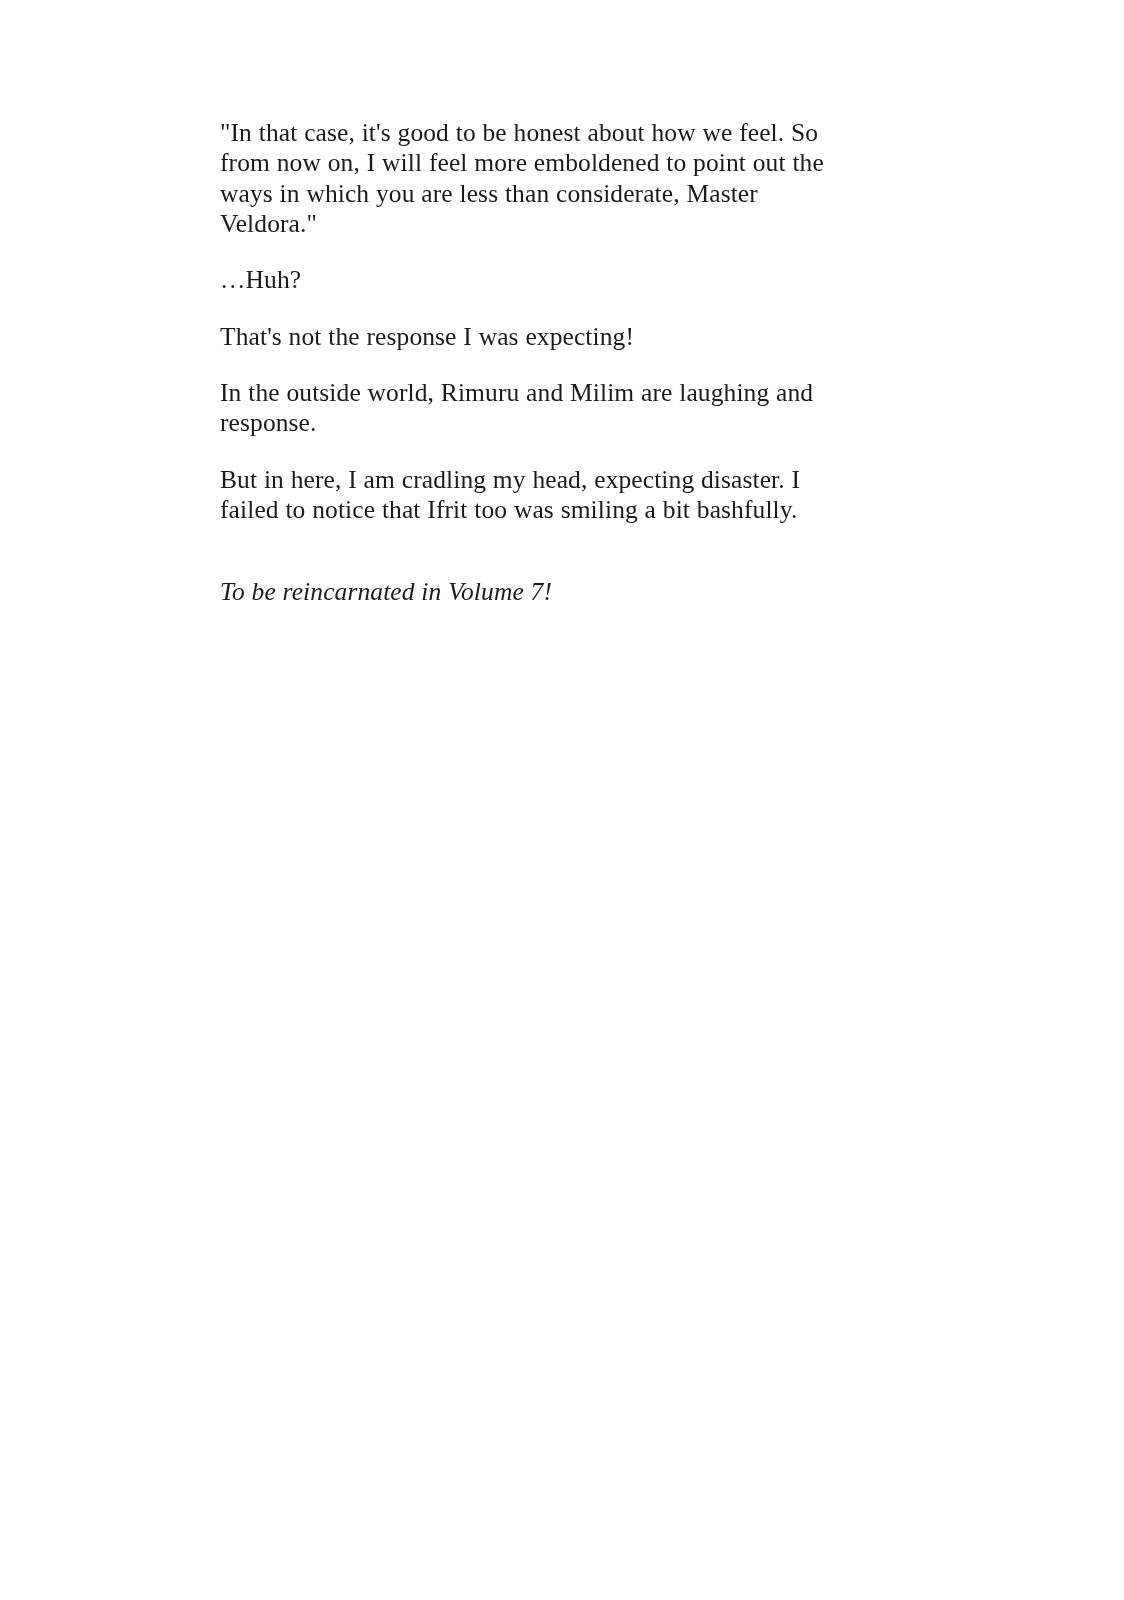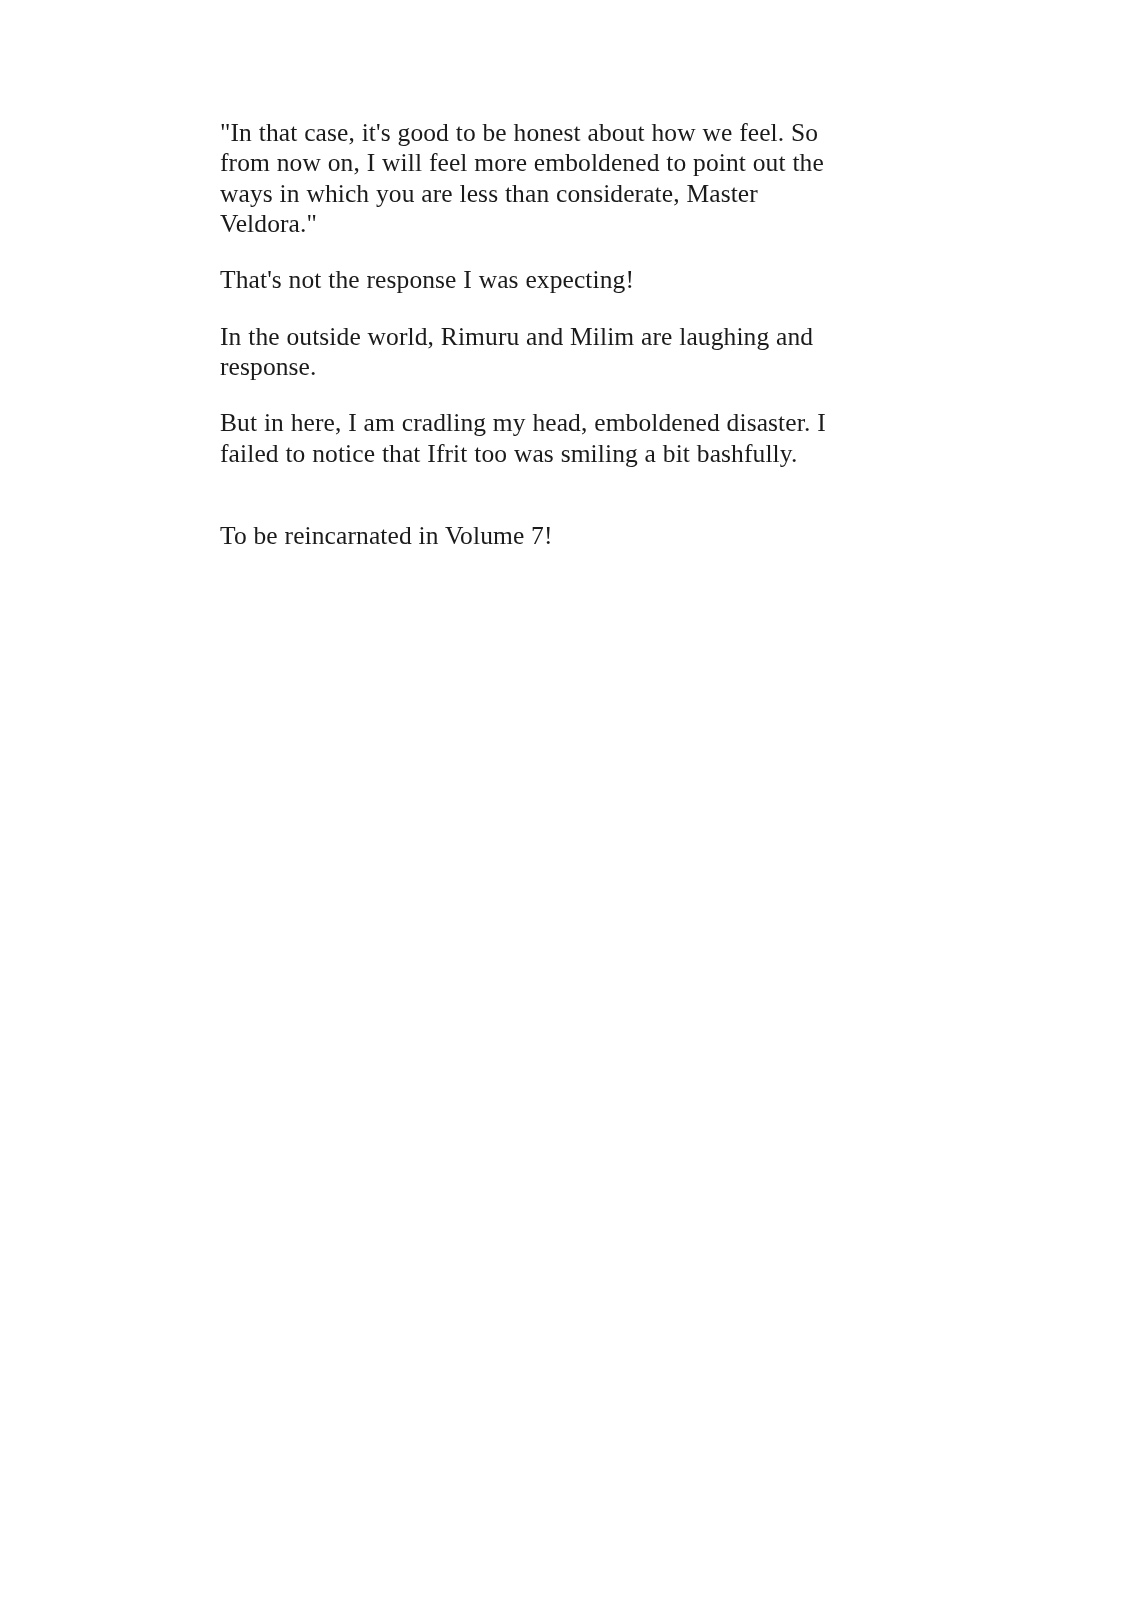--- a/index.html
+++ b/index.html
@@ -34,26 +34,28 @@
     text-align: left;
     letter-spacing: 0.1px;
     word-spacing: 0.3px;
     color: #1b1b1b;
   }
   .para.gap-large {
     margin-bottom: 52px;
   }
   .para:last-child {
     margin-bottom: 0;
+    font-style: italic;
   }
 </style>
 </head>
 <body>
 
 <div class="page">
   <div class="text-column">
     <p class="para">"In that case, it's good to be honest about how we feel. So from now on, I will feel more emboldened to point out the ways in which you are less than considerate, Master Veldora."</p>
+    <p class="para">…Huh?</p>
     <p class="para">That's not the response I was expecting!</p>
     <p class="para">In the outside world, Rimuru and Milim are laughing and response.</p>
-    <p class="para gap-large">But in here, I am cradling my head, emboldened disaster. I failed to notice that Ifrit too was smiling a bit bashfully.</p>
+    <p class="para gap-large">But in here, I am cradling my head, expecting disaster. I failed to notice that Ifrit too was smiling a bit bashfully.</p>
     <p class="para">To be reincarnated in Volume 7!</p>
   </div>
 </div>
 
 </body></html>

